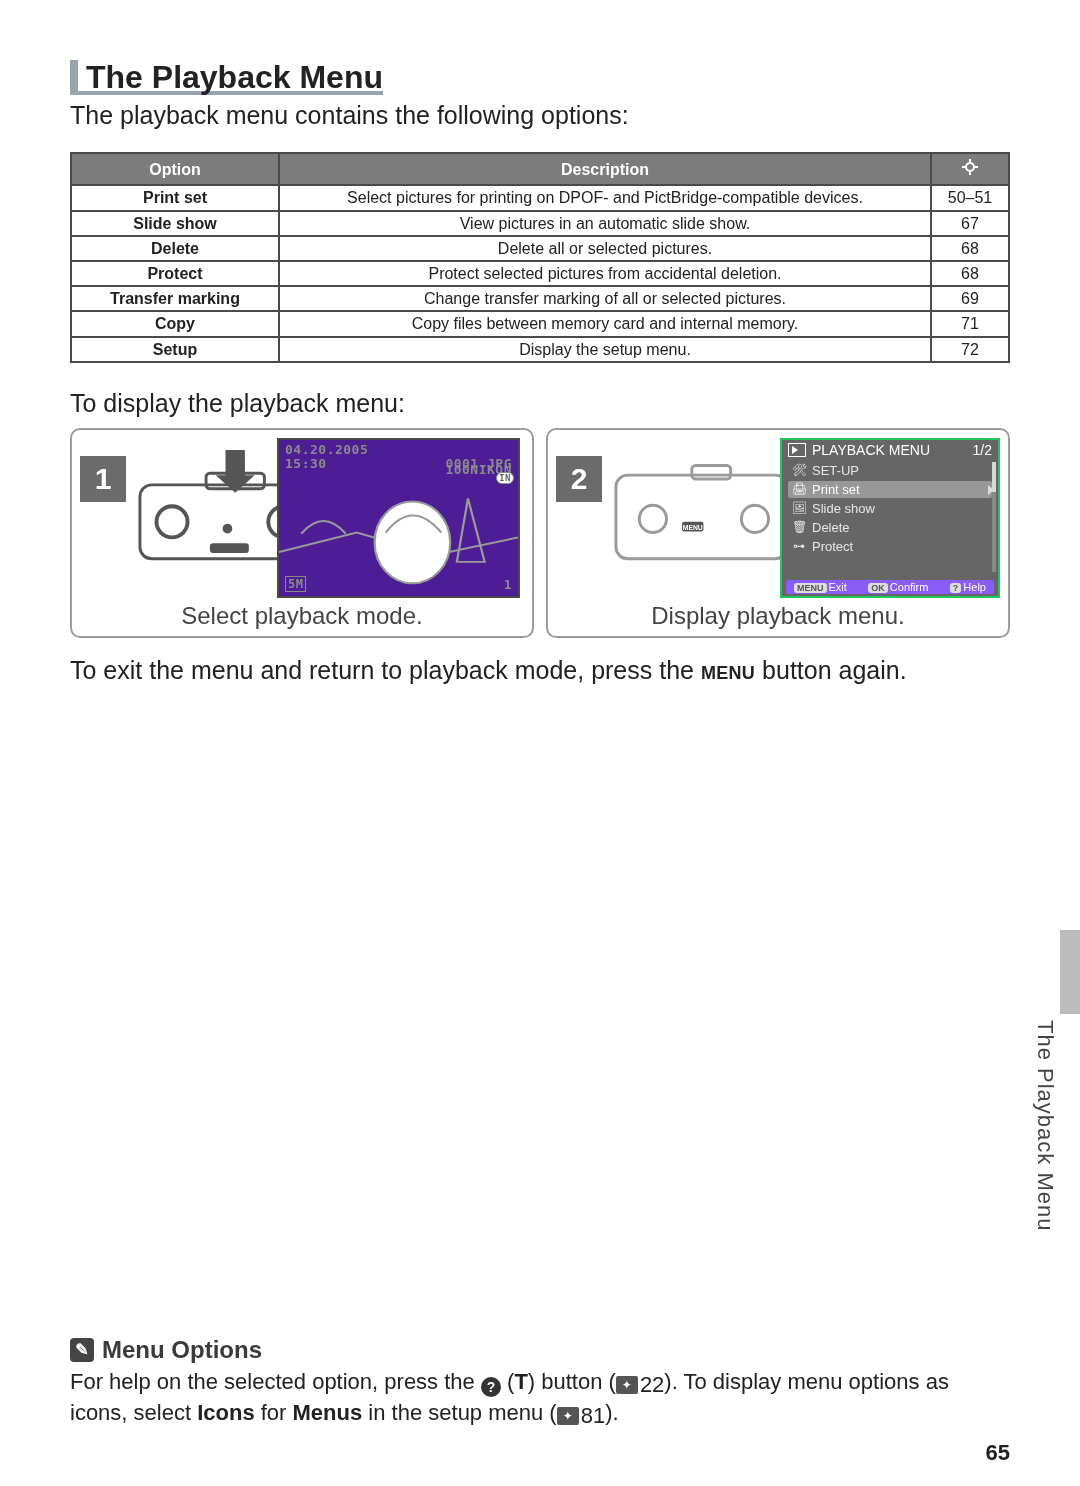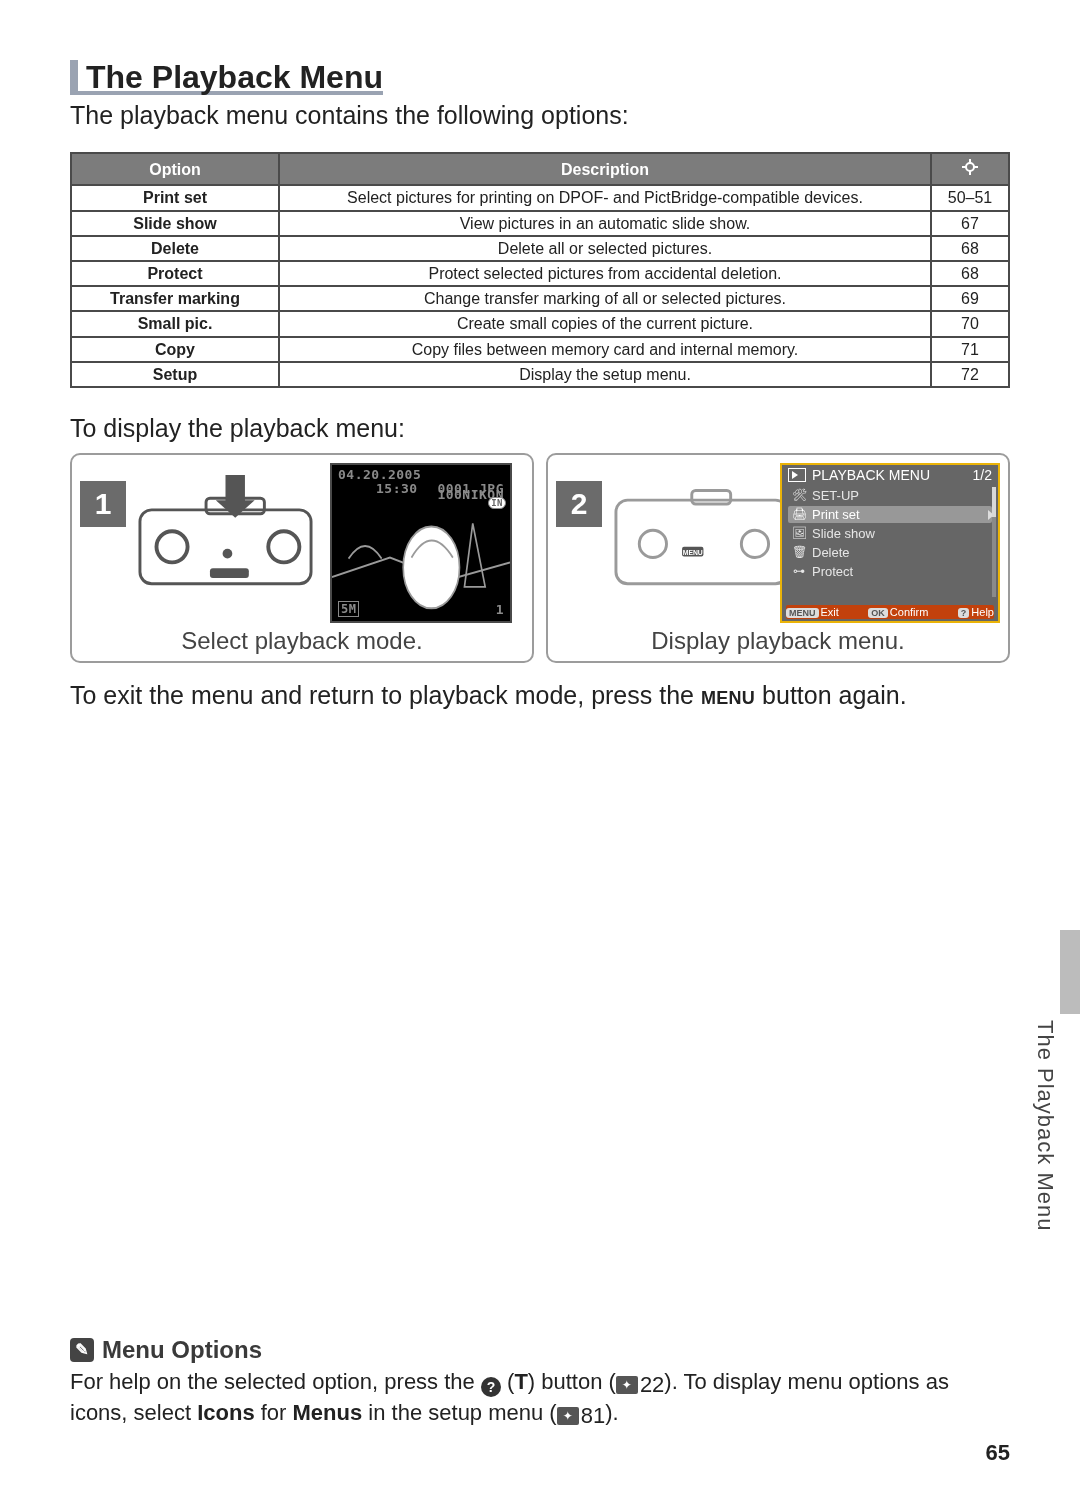--- a/index.html
+++ b/index.html
@@ -65,65 +65,65 @@
   .panel-inner{position:absolute;inset:8px;}
   .stepnum{
     position:absolute;left:0;top:18px;
     width:46px;height:46px;
     background:#6b6b6b;color:#fff;
     font-size:30px;font-weight:700;
     display:flex;align-items:center;justify-content:center;
   }
   .cam-svg{position:absolute;left:58px;top:8px;width:175px;}
   .lcd{
-    position:absolute;right:12px;top:0;
-    width:182px;height:160px;
+    position:absolute;right:4px;top:0;
+    width:243px;height:160px;
     border:2px solid #4a4a4a;
-    background:#000000;
+    background:#4c1d95;
     box-sizing:border-box;
   }
   
   .lcd .ov{position:absolute;font-family:monospace;color:#8a8a8a;font-weight:700;letter-spacing:0.5px;}
   .lcd .date{left:6px;top:2px;font-size:13px;}
-  .lcd .time{left:6px;top:16px;font-size:13px;margin-left:38px;}
+  .lcd .time{left:6px;top:16px;font-size:13px;}
   .lcd .folder{right:6px;top:2px;font-size:13px;text-align:right;margin-top:20px;}
   .lcd .file{right:6px;top:16px;font-size:13px;text-align:right;}
   .lcd .inbadge{right:4px;top:32px;font-size:9px;border:1px solid #888;border-radius:6px;padding:0 2px;background:#fff;color:#666;}
   .lcd .size{left:6px;bottom:4px;font-size:12px;border:1px solid #888;padding:0 2px;}
   .lcd .count{right:6px;bottom:4px;font-size:13px;}
   .panel-caption{
     position:absolute;left:0;right:0;bottom:6px;
     text-align:center;font-size:24px;color:#444;
   }
   
   .lcd2{
     position:absolute;right:0;top:0;
     width:220px;height:160px;
-    border:2px solid #eab308;
+    border:2px solid #22c55e;
     background:#666;
     box-sizing:border-box;
     color:#e6e6e6;
     font-family:Arial,sans-serif;
   }
   .lcd2 .m-title{
     position:absolute;top:2px;left:6px;right:6px;
     font-size:14px;color:#fff;text-align:right;
     display:flex;align-items:center;gap:6px;
   }
   .lcd2 .m-title .picon{width:16px;height:12px;border:1.5px solid #fff;position:relative;flex:0 0 auto;}
   .lcd2 .m-title .picon:after{content:"";position:absolute;left:3px;top:2px;border-left:6px solid #fff;border-top:4px solid transparent;border-bottom:4px solid transparent;}
   .lcd2 .m-items{position:absolute;top:22px;left:6px;right:6px;display:flex;flex-direction:column;gap:2px;font-size:13px;}
   .lcd2 .m-item{display:flex;align-items:center;gap:6px;padding:1px 4px;border-radius:2px;}
   .lcd2 .m-item.sel{background:#989898;color:#fff;position:relative;}
   .lcd2 .m-item.sel:after{content:"";position:absolute;right:-2px;top:4px;border-left:6px solid #ddd;border-top:5px solid transparent;border-bottom:5px solid transparent;}
   .lcd2 .m-item .ic{width:14px;height:14px;flex:0 0 auto;font-size:12px;text-align:center;line-height:14px;}
   .lcd2 .m-foot{
     position:absolute;left:4px;right:4px;bottom:2px;
-    background:#c2410c;color:#fff;font-size:11px;
-    display:flex;justify-content:space-between;padding:1px 0;border-radius:2px;
+    background:#8b5cf6;color:#fff;font-size:11px;
+    display:flex;justify-content:space-between;padding:1px 8px;border-radius:2px;
   }
   .lcd2 .m-foot .chip{background:#ddd;color:#555;border-radius:3px;padding:0 3px;font-size:9px;font-weight:700;margin-right:2px;}
   .scroll-track{position:absolute;right:2px;top:22px;width:4px;height:110px;background:#8a8a8a;}
   .scroll-thumb{position:absolute;right:2px;top:22px;width:4px;height:30px;background:#d8d8d8;}
   .after{font-size:25px;margin:18px 0 0 0;}
   .menu-inline{font-family:Arial,sans-serif;font-size:18px;font-weight:900;letter-spacing:0.3px;}
   
   .side-tab{
     position:absolute;right:0;top:930px;width:20px;height:84px;background:#bcbcbc;
   }
@@ -204,25 +204,20 @@
       </tr>
       <tr>
         <td class="optname">Protect</td>
         <td class="desc">Protect selected pictures from accidental deletion.</td>
         <td class="pg">68</td>
       </tr>
       <tr>
         <td class="optname">Transfer marking</td>
         <td class="desc">Change transfer marking of all or selected pictures.</td>
         <td class="pg">69</td>
-      </tr>
-      <tr>
-        <td class="optname">Small pic.</td>
-        <td class="desc">Create small copies of the current picture.</td>
-        <td class="pg">70</td>
       </tr>
       <tr>
         <td class="optname">Copy</td>
         <td class="desc">Copy files between memory card and internal memory.</td>
         <td class="pg">71</td>
       </tr>
       <tr>
         <td class="optname">Setup</td>
         <td class="desc">Display the setup menu.</td>
         <td class="pg">72</td>

